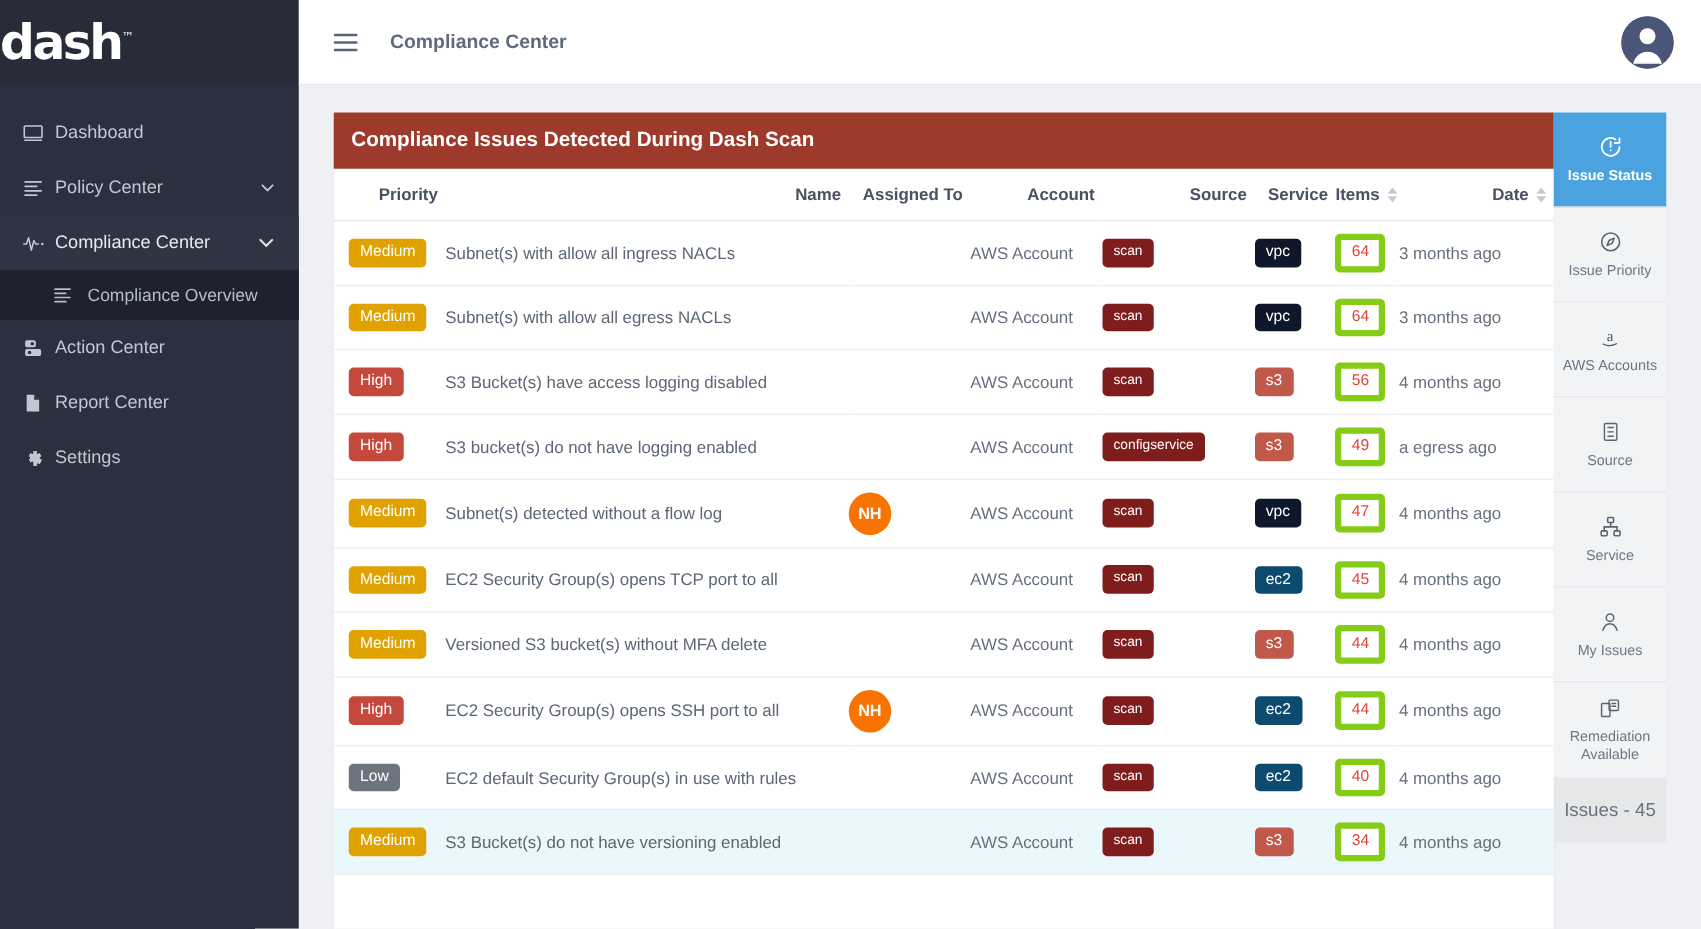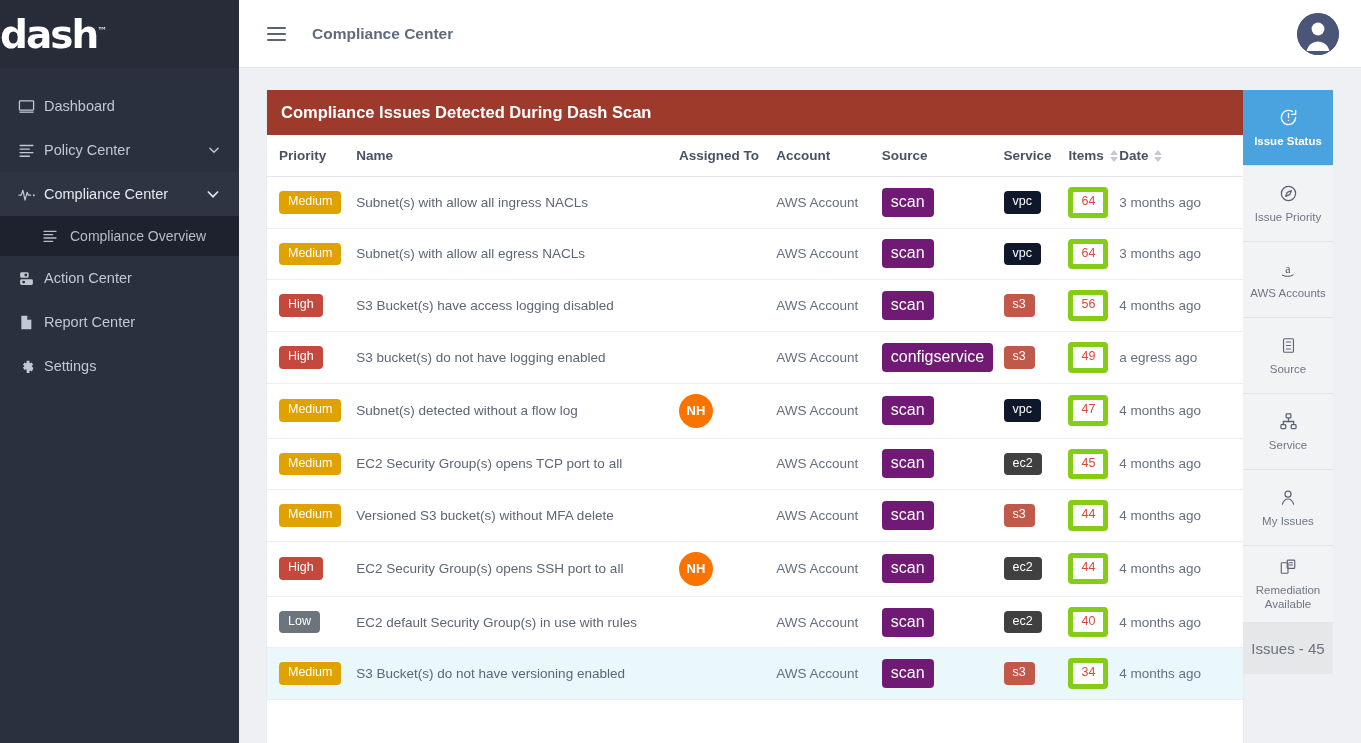--- a/index.html
+++ b/index.html
@@ -80,21 +80,21 @@
     background: #ffffff;
     box-shadow: 0 1px 2px rgba(0,0,0,.07);
   }
   .panel-head {
     background: #9e3a2c; color: #fff;
     padding: 13px 14px; font-size: 16.5px; font-weight: 700;
   }
 
   table { width: 100%; border-collapse: collapse; table-layout: fixed; }
   thead th {
-    text-align: left; font-size: 13.5px; font-weight: 700; color: #495263;
+    text-align: right; font-size: 13.5px; font-weight: 700; color: #495263;
     padding: 13px 6px 13px 0; border-bottom: 1px solid #e3e6ea;
     white-space: nowrap;
   }
   thead th .sortwrap { display: inline-flex; align-items: center; gap: 6px; }
   .sort-ico { display: inline-flex; flex-direction: column; gap: 2px; }
   .sort-ico i {
     display: block; width: 0; height: 0;
     border-left: 4px solid transparent; border-right: 4px solid transparent;
   }
   .sort-ico i.up { border-bottom: 5px solid #c5cad2; }
@@ -116,24 +116,24 @@
   .col-itm  { width: 50px; }
   .col-date { width: 122px; }
 
   .badge {
     display: inline-block; padding: 3px 9px 4px; border-radius: 4px;
     font-size: 12.5px; color: #fff; font-weight: 400; line-height: 1.25;
   }
   .badge.medium { background: #e0a200; }
   .badge.high   { background: #c4493c; }
   .badge.low    { background: #6c757d; }
-  .badge.src    { background: #701a75; font-size: 16px; padding: 4px 9px 5px; }
+  .badge.src    { background: #7f1d1d; font-size: 11px; padding: 4px 9px 5px; }
   .badge.svc-vpc { background: #0f172a; }
   .badge.svc-s3  { background: #c0594a; }
-  .badge.svc-ec2 { background: #404040; }
+  .badge.svc-ec2 { background: #0c4a6e; }
   .badge.items {
     background: #ffffff; color: #e0453a;
     border: 5px solid #84cc16; padding: 2px 8px 3px;
   }
 
   .row-avatar {
     width: 34px; height: 34px; border-radius: 50%;
     background: #f97300; color: #fff;
     display: flex; align-items: center; justify-content: center;
     font-size: 13px; font-weight: 700;

